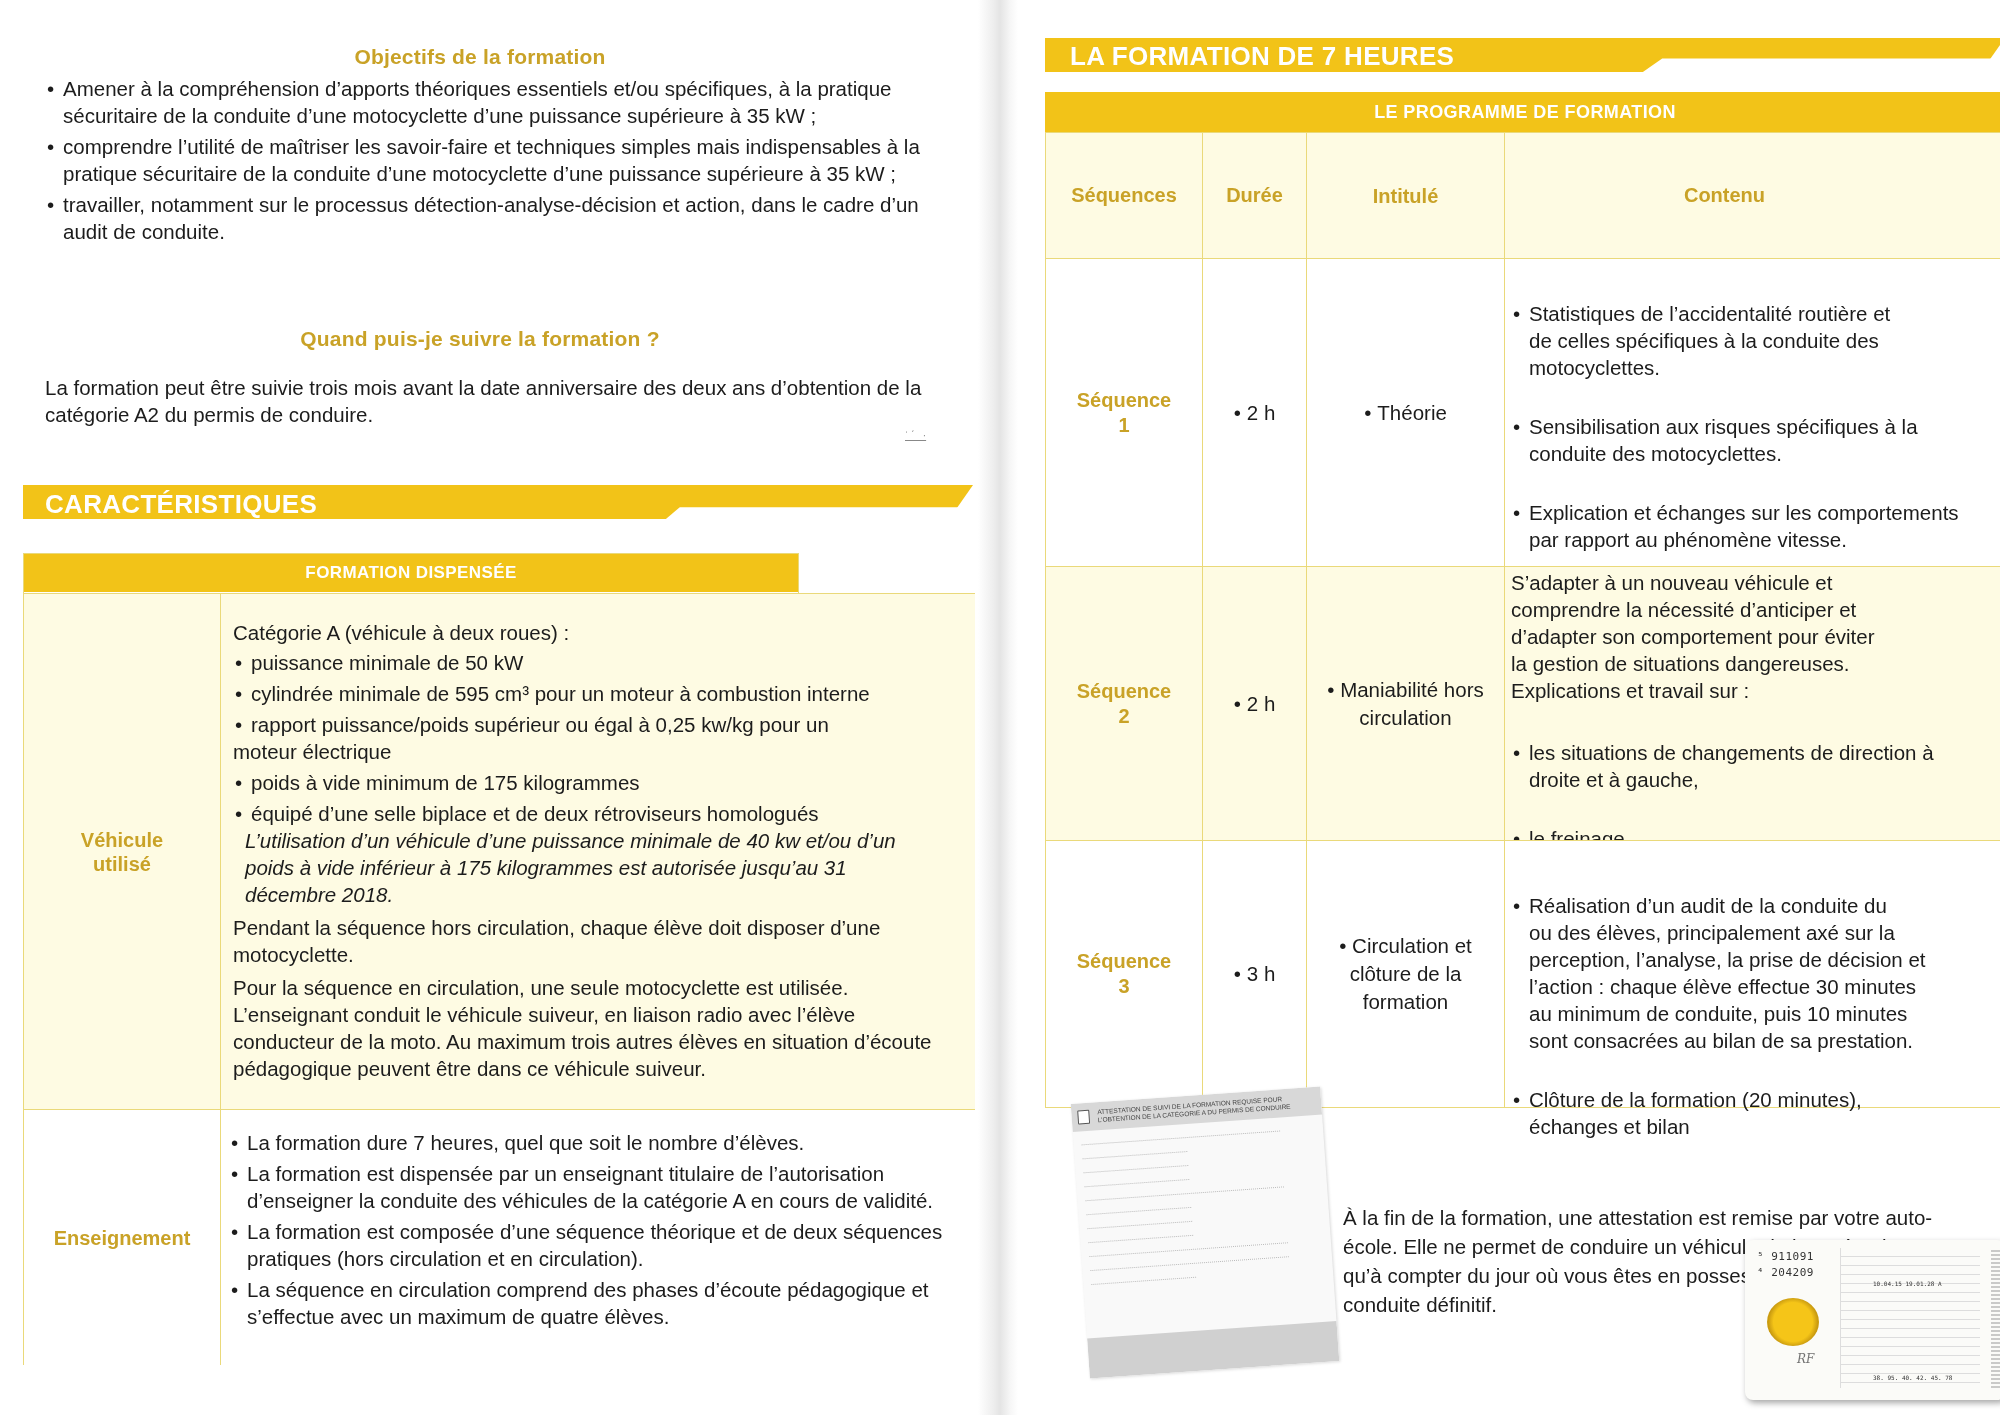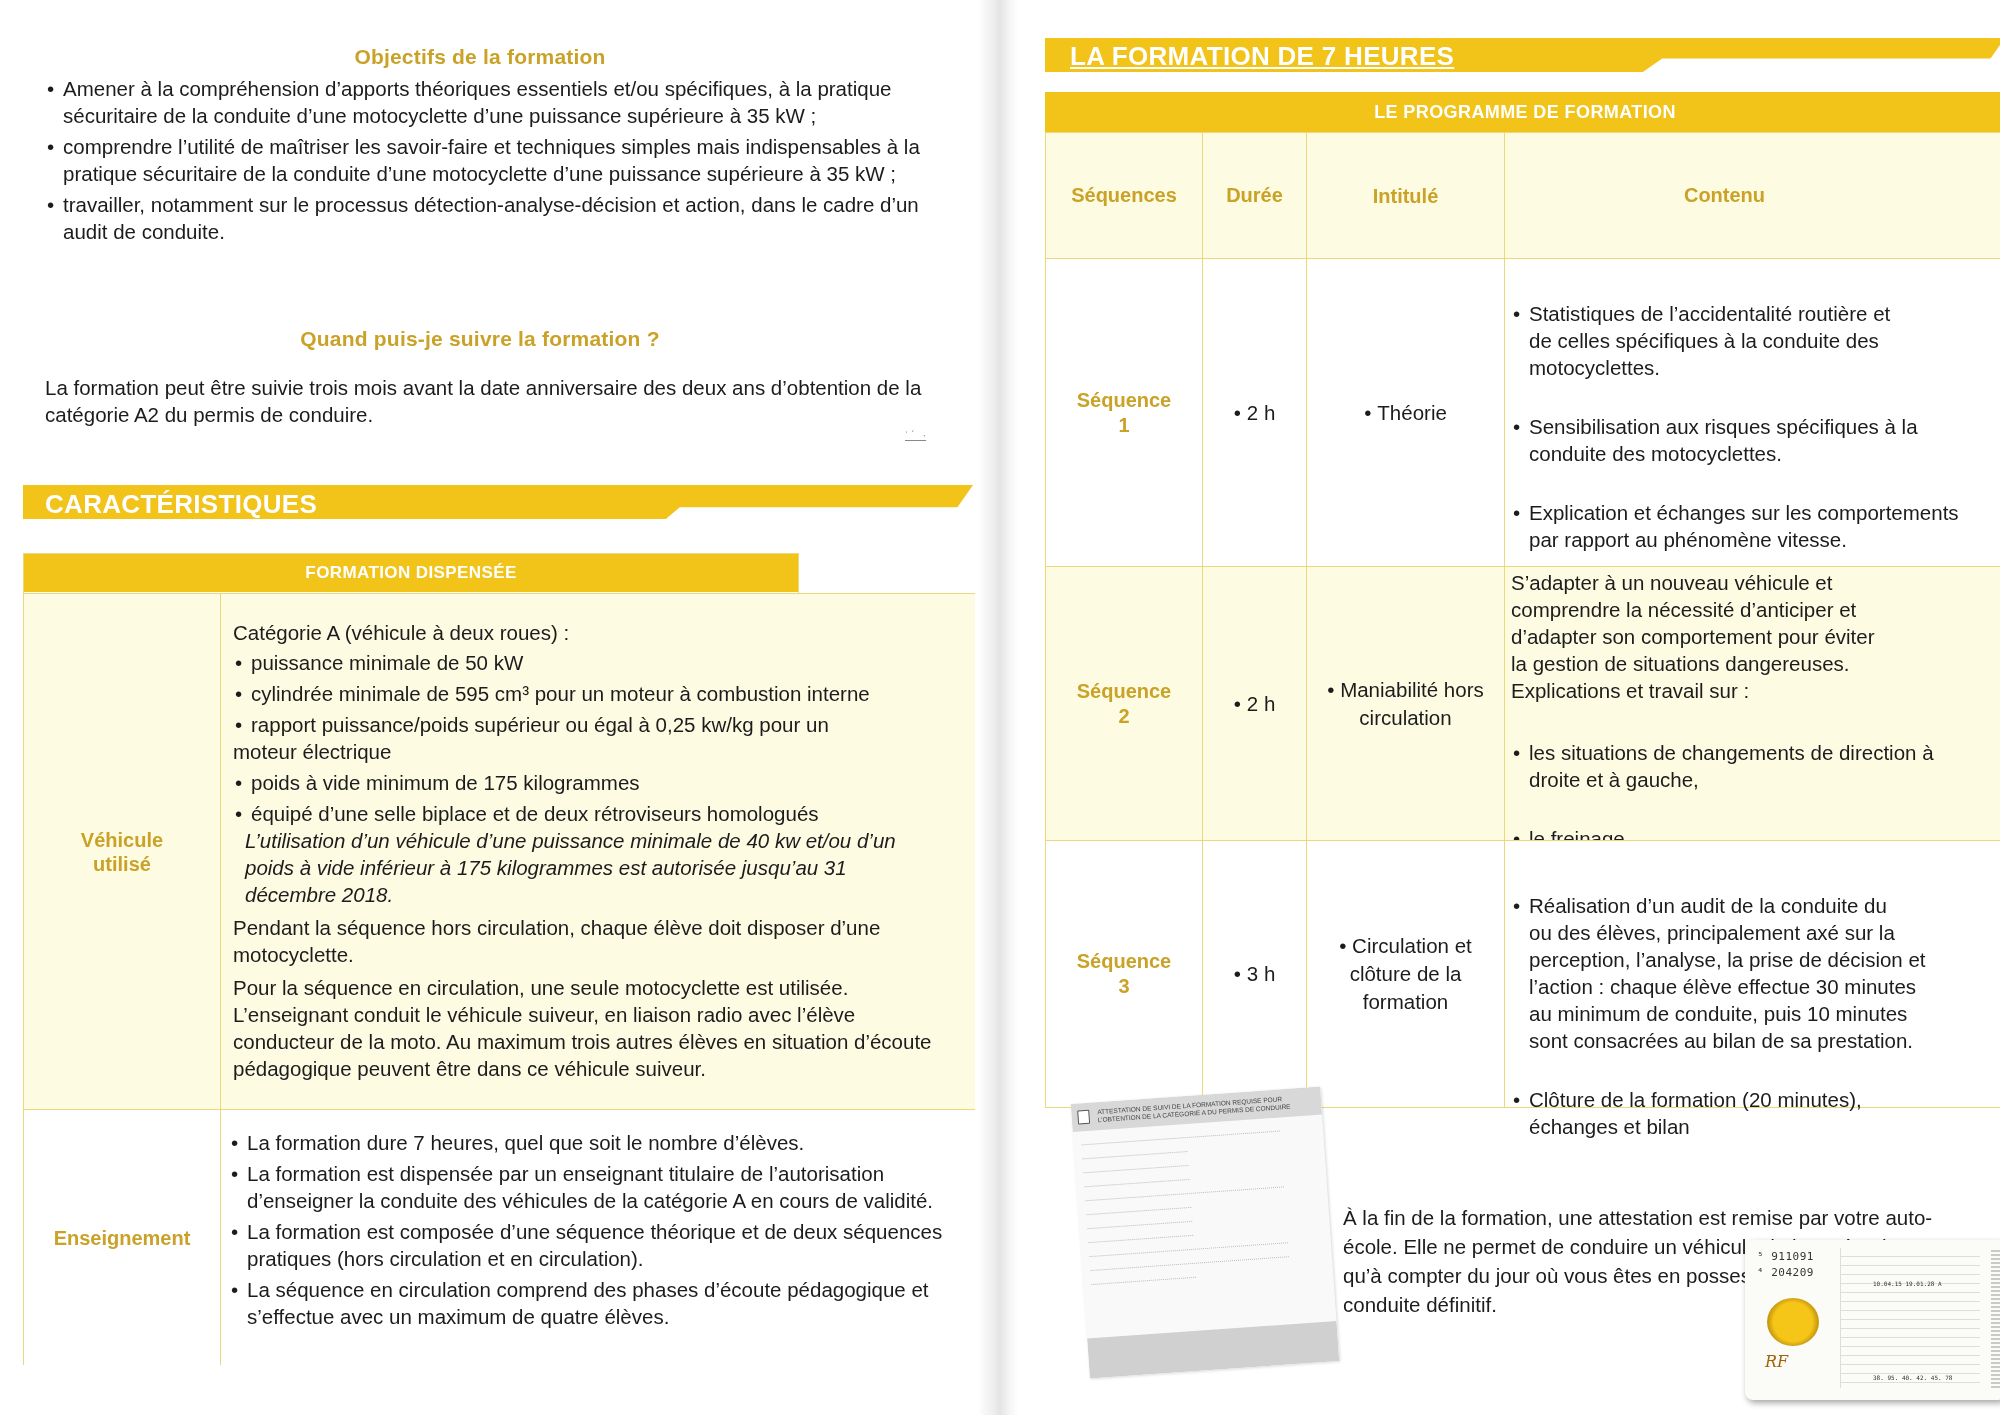--- a/index.html
+++ b/index.html
@@ -125,21 +125,21 @@
       background: #fbfbf8; border-radius: 8px; box-shadow: 2px 3px 6px rgba(0,0,0,0.35);
       font-family: "DejaVu Sans Mono", monospace; font-size: 9px; color: #333;
     }
     #license-card .card-num { position: absolute; left: 12px; font-size: 11px; letter-spacing: 0.5px; }
     #license-card .card-num.n1 { top: 10px; }
     #license-card .card-num.n2 { top: 26px; }
     #license-card .card-seal {
       position: absolute; left: 22px; top: 58px; width: 52px; height: 48px; border-radius: 50%;
       background: radial-gradient(circle, #f5c518 55%, #c99a10 70%, #e8b80d 100%);
     }
-    #license-card .card-rf { position: absolute; left: 20px; top: 112px; font-family: "DejaVu Serif", serif; font-style: italic; font-size: 16px; color: #a16207; }
+    #license-card .card-rf { position: absolute; left: 52px; top: 112px; font-family: "DejaVu Serif", serif; font-style: italic; font-size: 12px; color: #737373; }
     #license-card .card-grid {
       position: absolute; left: 95px; top: 8px; width: 140px; height: 140px;
       background: repeating-linear-gradient(to bottom, transparent 0, transparent 8px, #dddddd 8px, #dddddd 9px);
       border-left: 1px solid #dddddd;
     }
     #license-card .card-row-a { position: absolute; left: 128px; top: 40px; font-size: 6px; }
     #license-card .card-row-bot { position: absolute; left: 128px; top: 134px; font-size: 6px; }
     #license-card .card-side { position: absolute; right: 4px; top: 10px; width: 10px; height: 140px;
       background: repeating-linear-gradient(to bottom, #999 0, #999 2px, transparent 2px, transparent 4px); opacity: 0.5; }
 
@@ -206,21 +206,21 @@
     </div>
   </div>
 </div>
 
 <div class="gutter"></div>
 
 <div class="page page-right" style="background:transparent;"></div>
 
 <div class="banner" style="left:1045px; top:38px; width:960px;"></div>
 <div class="banner-under" style="left:1640px; top:52px; width:370px; height:22px;"></div>
-<div class="banner-title" style="left:1070px; top:41px;text-decoration:underline;">LA FORMATION DE 7 HEURES</div>
+<div class="banner-title" style="left:1070px; top:41px;">LA FORMATION DE 7 HEURES</div>
 
 <div id="prog-table">
   <div class="tbl-head">LE PROGRAMME DE FORMATION</div>
 
   <div class="prow prow-head">
     <div class="pc-seq">Séquences</div>
     <div class="pc-dur">Durée</div>
     <div class="pc-int">Intitulé</div>
     <div class="pc-cont-h">Contenu</div>
   </div>

